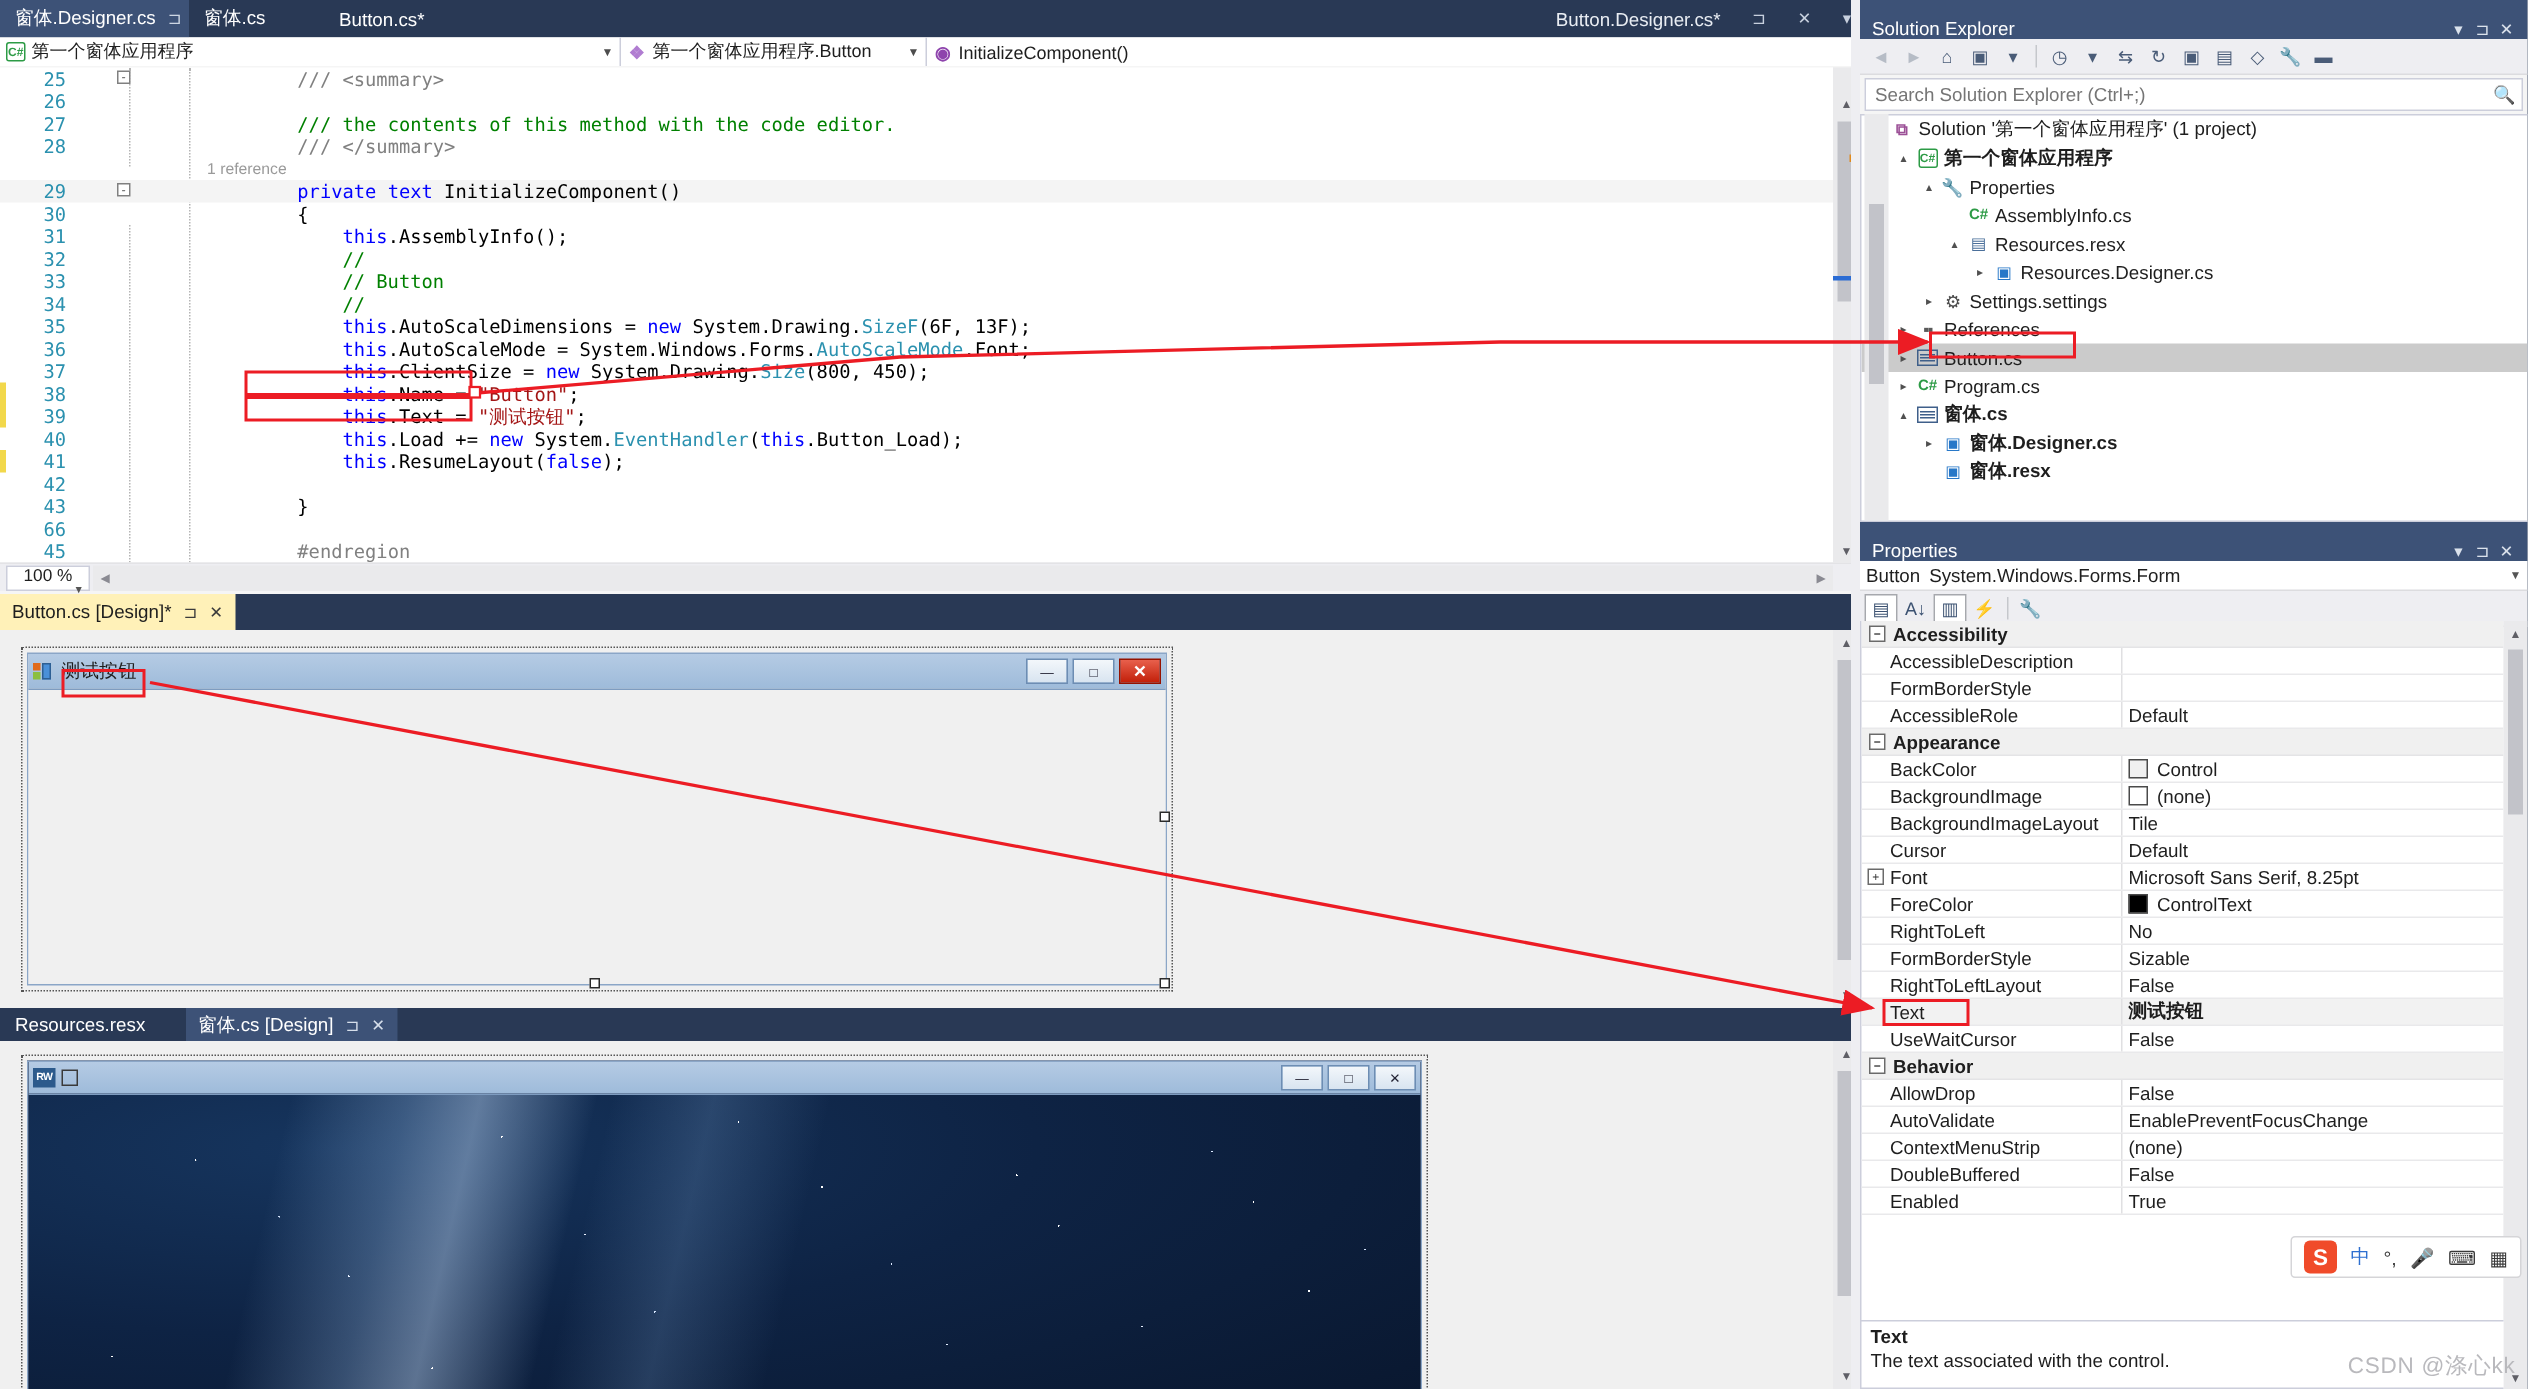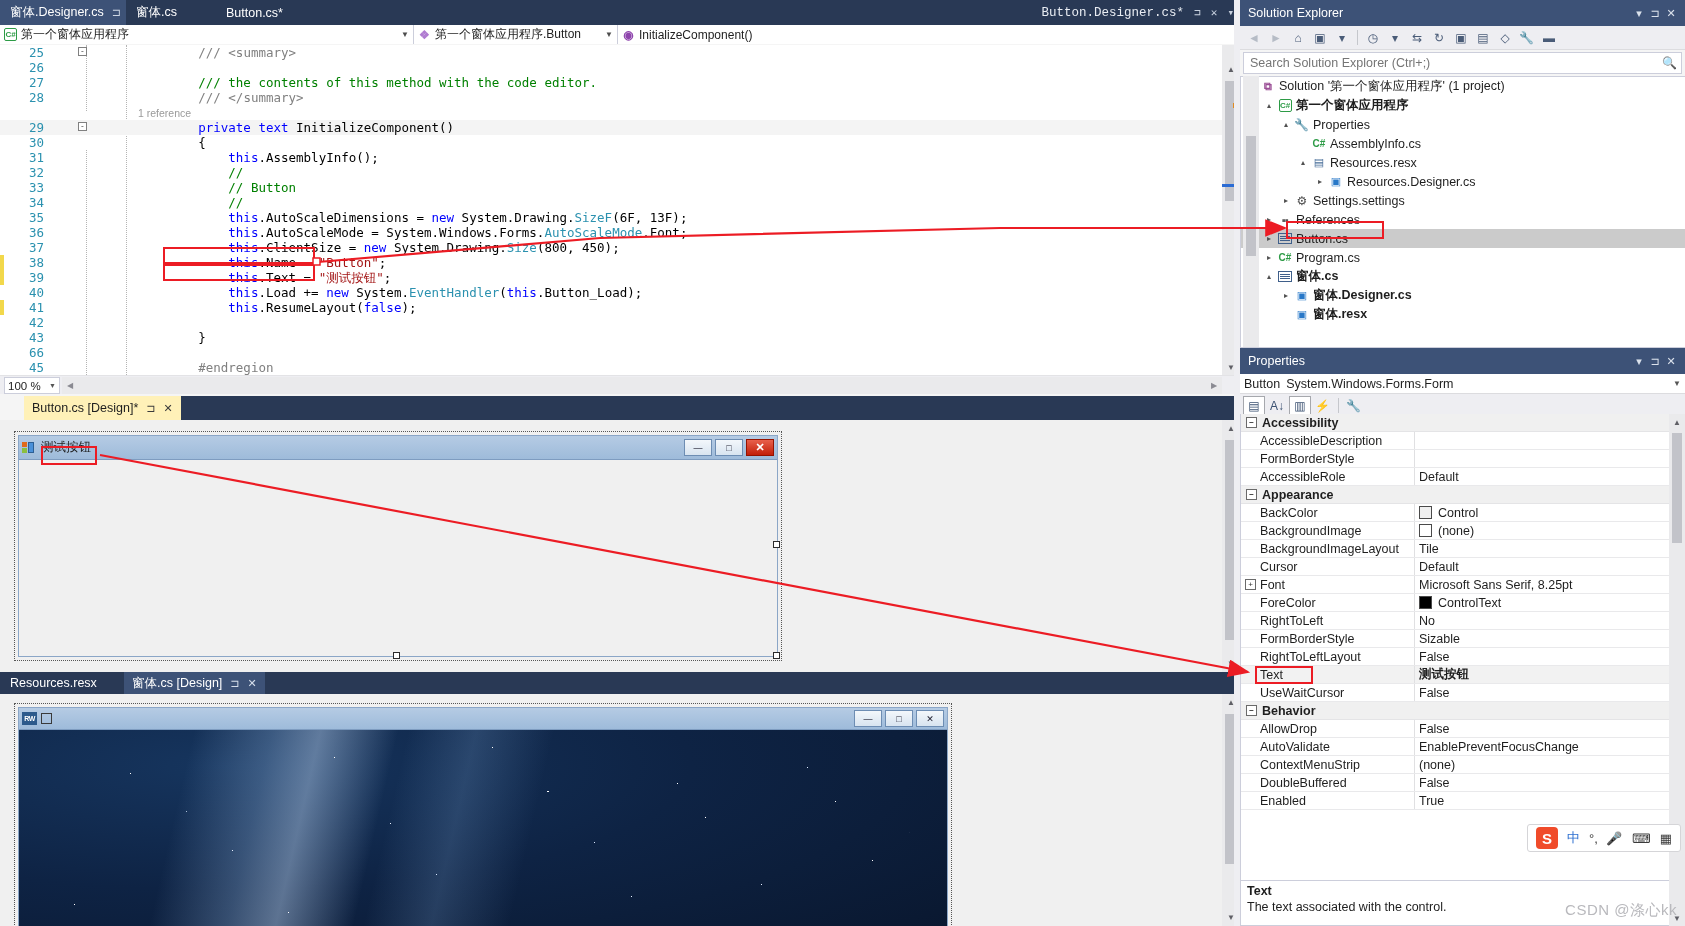--- a/index.html
+++ b/index.html
@@ -34,23 +34,23 @@
   }
   .tab.active { background: #3d5277; }
   .tab .pin { margin-left: 8px; font-size: 11px; color: #cdd6e3; }
   #tab-designer-cs { left: 0; width: 126px; background: #3d5277; }
   #tab-form-cs     { left: 126px; width: 90px; }
   #tab-button-cs   { left: 216px; width: 120px; }
 
   
   #editor-caption {
     position: absolute; right: 0; top: 0; height: 25px;
-    display: flex; align-items: center; gap: 10px;
+    display: flex; align-items: center; gap: 21px;
     padding: 0 6px 0 12px;
-    color: #e9edf3; font-size: 12.5px; font-family: Liberation Mono, monospace;
+    color: #e9edf3; font-size: 12.5px;
   }
   #editor-caption .cap-icon { font-size: 11px; color: #c7d0de; cursor: pointer; }
 
   
   .navbar {
     position: absolute; left: 0; top: 25px; width: 1240px; height: 19px;
     background: #eeeef2;
     border-bottom: 1px solid #ccced0;
     display: flex; align-items: stretch;
   }
@@ -147,40 +147,39 @@
 
   
   #code-hbar {
     position: absolute; left: 0; top: 375px; width: 1240px; height: 19px;
     background: #eeeef2; border-top: 1px solid #e3e3e6;
   }
   #zoom-combo {
     position: absolute; left: 4px; top: 1px; width: 56px; height: 17px;
     background: #ffffff; border: 1px solid #cccedb;
     display: flex; align-items: center; padding: 0 3px;
-    font-size: 11.5px; cursor: pointer;
+    font-size: 11.5px; cursor: pointer; flex-direction: column;
   }
   #zoom-combo .arrow { margin-left: auto; font-size: 7px; color: #555; }
   #code-hscroll {
     position: absolute; left: 62px; top: 1px; right: 18px; height: 17px;
     background: #eaeaec;
   }
   #code-hscroll .sb-l, #code-hscroll .sb-r {
     position: absolute; top: 0; width: 16px; height: 17px;
     display: flex; align-items: center; justify-content: center;
     font-size: 8px; color: #8a8a92; cursor: pointer;
   }
   #code-hscroll .sb-l { left: 0; }
   #code-hscroll .sb-r { right: 0; }
 
   
   #design-tabstrip {
     position: absolute; left: 0; top: 396px; width: 1240px; height: 24px;
     background: #293955;
-    margin-left: 24px;
   }
   #tab-button-design {
     position: absolute; left: 0; top: 0; height: 24px;
     display: flex; align-items: center; gap: 8px; padding: 0 8px;
     background: #fff1b8; color: #1e1e1e; font-size: 12.5px; white-space: nowrap;
   }
   #tab-button-design .pin, #tab-button-design .x { font-size: 11px; color: #3b3b3b; cursor: pointer; }
 
   
   #design-surface-1 {
@@ -327,21 +326,21 @@
   
   #right-col {
     position: absolute; left: 1240px; top: 0; width: 445px; height: 926px;
     background: #eeeef2;
   }
 
   
   #sol-panel { position: absolute; left: 0; top: 0; width: 445px; height: 348px; background: #f5f5f5; }
   .panel-title {
     height: 26px; background: #3d5277; color: #ffffff;
-    display: flex; align-items: center; padding: 0 6px 0 8px; font-size: 12.5px;
+    display: flex; align-items: flex-end; padding: 0 6px 0 8px; font-size: 12.5px;
   }
   .panel-title .ttl { flex: 1 1 auto; }
   .panel-title .ctl { width: 16px; text-align: center; font-size: 11px; color: #dbe2ec; cursor: pointer; }
   .sol-toolbar {
     height: 24px; background: #eeeef2; border-bottom: 1px solid #dcdcdf;
     display: flex; align-items: center; gap: 2px; padding: 0 4px;
   }
   .tbi {
     width: 20px; height: 20px; display: flex; align-items: center; justify-content: center;
     font-size: 12px; color: #4a5c78; cursor: pointer;

